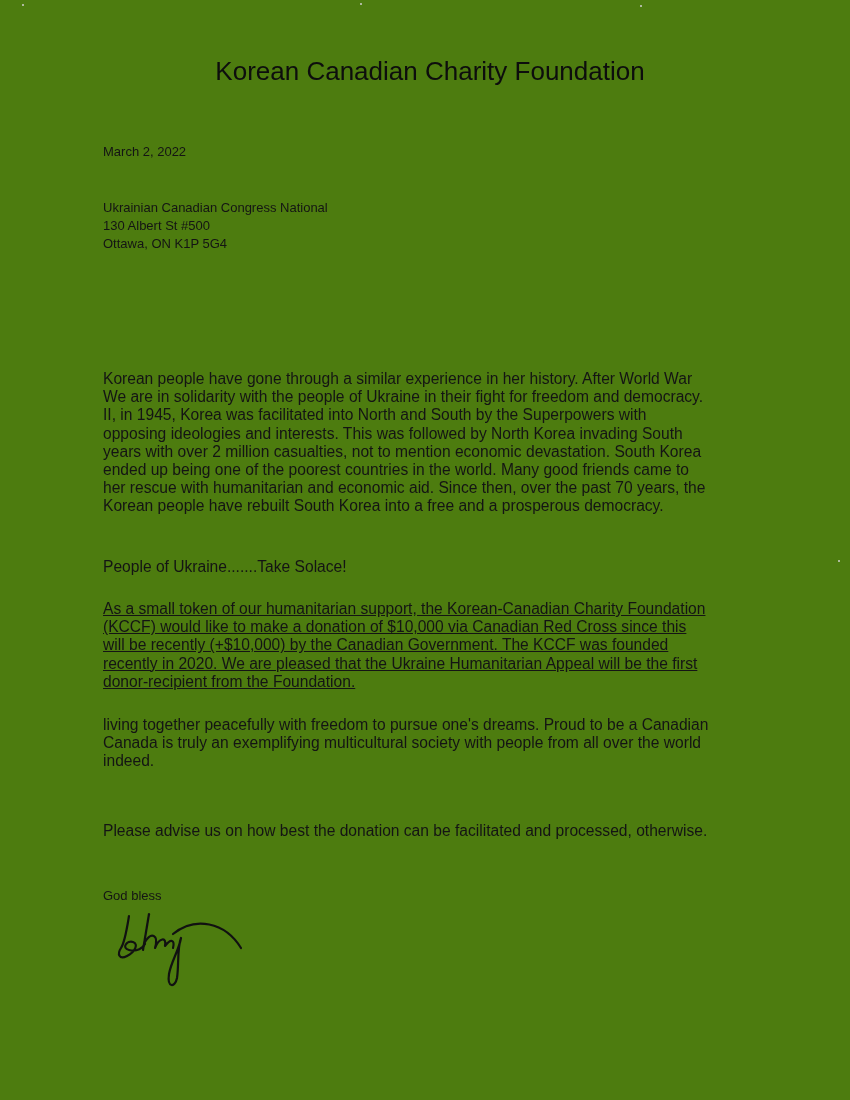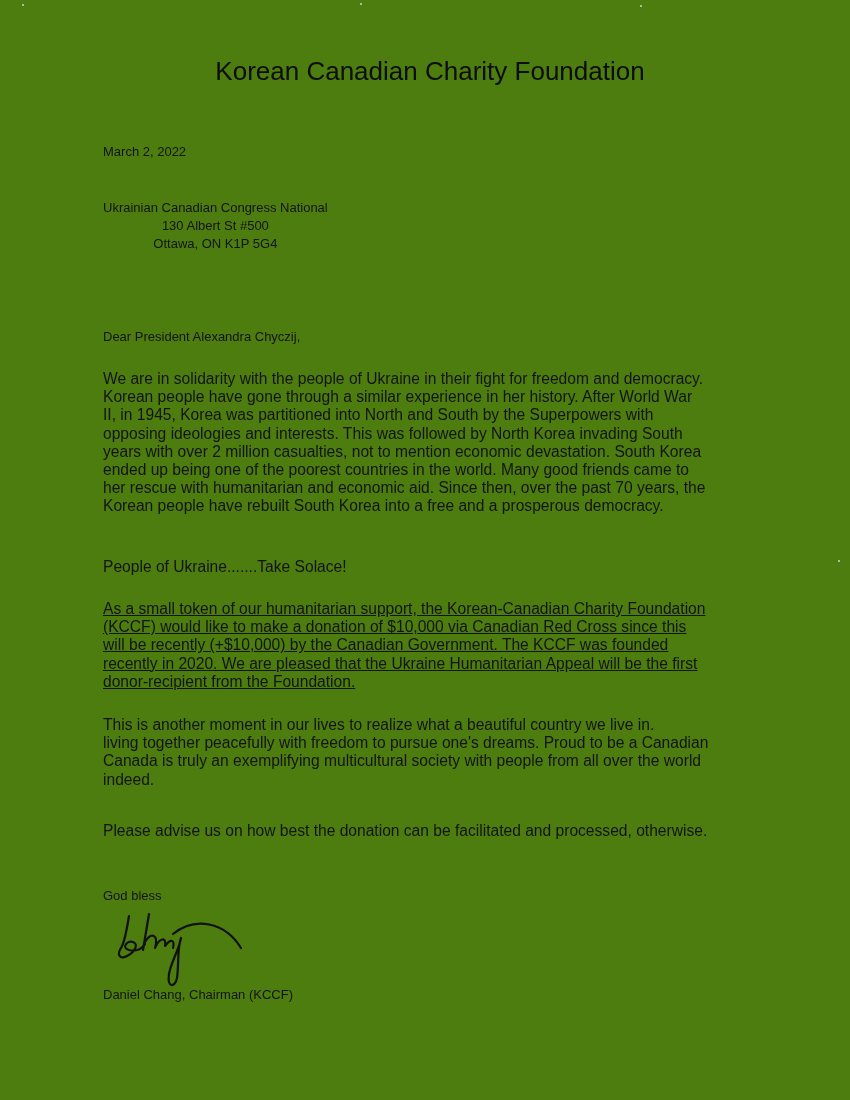--- a/index.html
+++ b/index.html
@@ -42,21 +42,21 @@
     .para {
       position: absolute;
       left: 103px;
       width: 680px;
       font-size: 15.6px;
       line-height: 18.2px;
       color: #141414;
     }
     .para .line { display: block; white-space: nowrap; }
     .date { top: 143px; }
-    .addr { top: 199px; text-align: center; }
+    .addr { top: 199px; }
     .addr .line { display: block; }
     .salutation { top: 328px; }
     .p1 { top: 370px; }
     .p2 { top: 558px; }
     .p3 { top: 600px; text-decoration: underline; }
     .p4 { top: 716px; }
     .p5 { top: 822px; }
     .closing { top: 887px; }
     .signer { top: 986px; }
     .signature {
@@ -81,47 +81,45 @@
   <div class="title">Korean Canadian Charity Foundation</div>
 
   <div class="txt date">March 2, 2022</div>
 
   <div class="txt addr">
     <span class="line">Ukrainian Canadian Congress National</span>
     <span class="line">130 Albert St #500</span>
     <span class="line">Ottawa, ON K1P 5G4</span>
   </div>
 
-  <div class="txt salutation">Dear President Alexandra Chyczij,</div>
 
   <div class="para p1">
+    <span class="line">Korean people have gone through a similar experience in her history. After World War</span>
     <span class="line">We are in solidarity with the people of Ukraine in their fight for freedom and democracy.</span>
-    <span class="line">Korean people have gone through a similar experience in her history. After World War</span>
-    <span class="line">II, in 1945, Korea was partitioned into North and South by the Superpowers with</span>
+    <span class="line">II, in 1945, Korea was facilitated into North and South by the Superpowers with</span>
     <span class="line">opposing ideologies and interests. This was followed by North Korea invading South</span>
     <span class="line">years with over 2 million casualties, not to mention economic devastation. South Korea</span>
     <span class="line">ended up being one of the poorest countries in the world. Many good friends came to</span>
     <span class="line">her rescue with humanitarian and economic aid. Since then, over the past 70 years, the</span>
     <span class="line">Korean people have rebuilt South Korea into a free and a prosperous democracy.</span>
   </div>
 
   <div class="para p2">
     <span class="line">People of Ukraine.......Take Solace!</span>
   </div>
 
   <div class="para p3">
     <span class="line">As a small token of our humanitarian support, the Korean-Canadian Charity Foundation</span>
     <span class="line">(KCCF) would like to make a donation of $10,000 via Canadian Red Cross since this</span>
     <span class="line">will be recently (+$10,000) by the Canadian Government. The KCCF was founded</span>
     <span class="line">recently in 2020. We are pleased that the Ukraine Humanitarian Appeal will be the first</span>
     <span class="line">donor-recipient from the Foundation.</span>
   </div>
 
   <div class="para p4">
-    <span class="line">This is another moment in our lives to realize what a beautiful country we live in.</span>
     <span class="line">living together peacefully with freedom to pursue one's dreams. Proud to be a Canadian</span>
     <span class="line">Canada is truly an exemplifying multicultural society with people from all over the world</span>
     <span class="line">indeed.</span>
   </div>
 
   <div class="para p5">
     <span class="line">Please advise us on how best the donation can be facilitated and processed, otherwise.</span>
   </div>
 
   <div class="txt closing">God bless</div>
@@ -134,19 +132,18 @@
       <path d="M34 6 C 32 18, 30 30, 28 42"></path>
 
       <path d="M30 34 C 36 24, 44 26, 40 40 C 44 30, 52 28, 50 38 C 56 30, 60 32, 58 40"></path>
 
       <path d="M66 30 C 62 40, 64 58, 62 70 C 60 80, 52 80, 54 66 C 56 54, 64 42, 66 30"></path>
 
       <path d="M58 26 C 80 8, 110 14, 126 40"></path>
     </g>
   </svg>
 
-  <div class="txt signer">Daniel Chang, Chairman (KCCF)</div>
 
   <div class="scan-speck" style="left:22px; top:4px;"></div>
   <div class="scan-speck" style="left:360px; top:3px;"></div>
   <div class="scan-speck" style="left:640px; top:5px;"></div>
   <div class="scan-speck" style="left:838px; top:560px;"></div>
 </div>
 
 </body></html>

